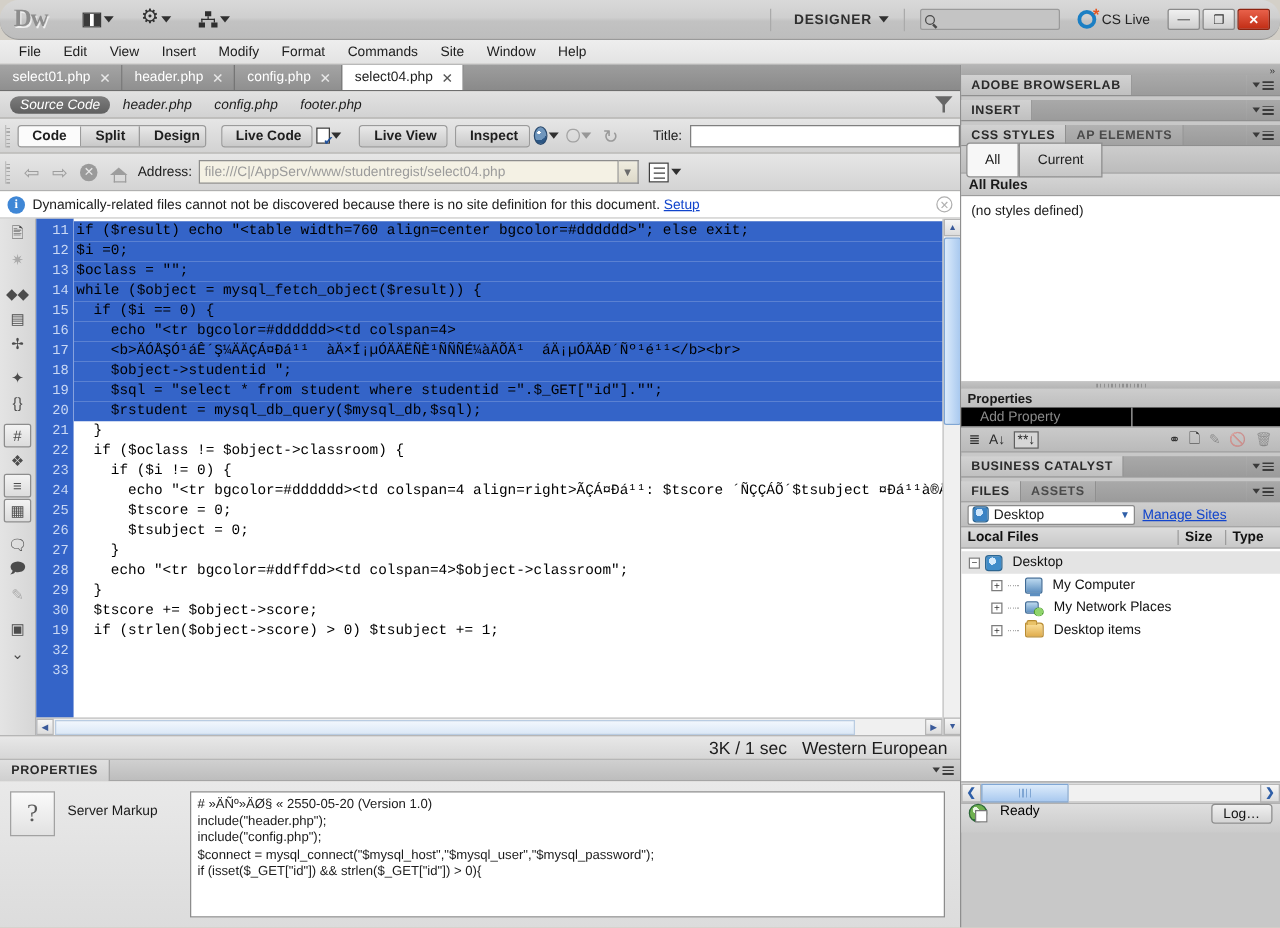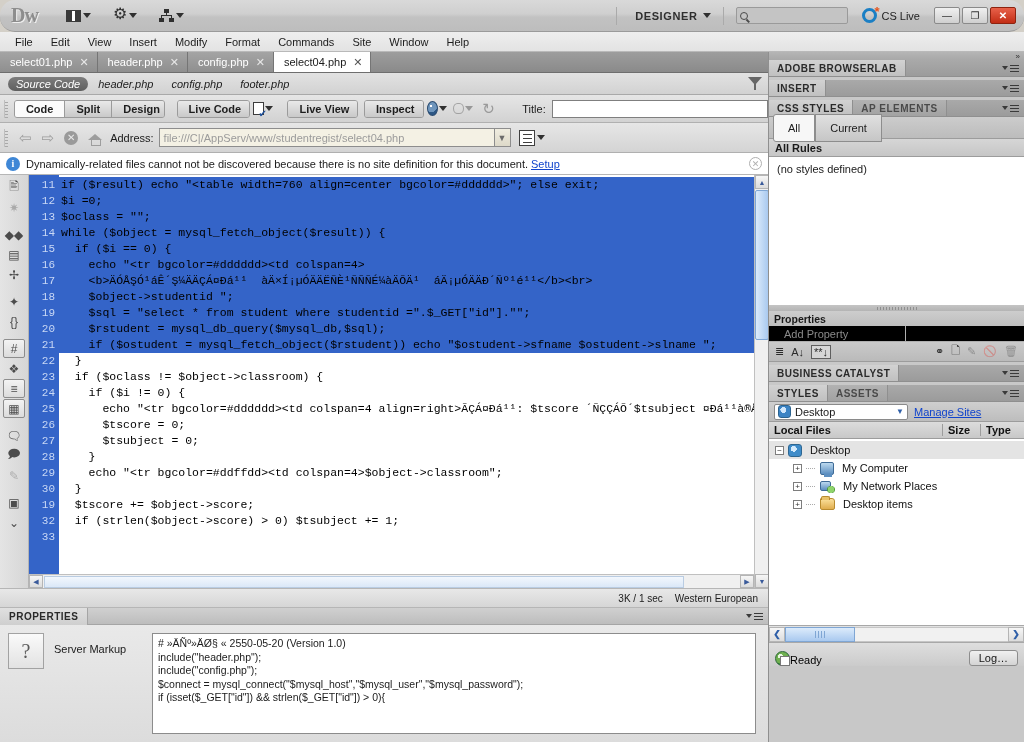--- a/index.html
+++ b/index.html
@@ -295,21 +295,21 @@
     border:1px solid #b5b5b5;display:flex;align-items:center;justify-content:center;font-size:7px;color:#3a5a9a;}
   .hs-thumb{height:12px;width:640px;margin-left:1px;
     background:linear-gradient(180deg,#f2f7fd,#dbe8f7);border:1px solid #b9cce2;}
 
   
   .statusbar{
     position:absolute;left:0;top:588px;width:768px;height:20px;
     background:linear-gradient(180deg,#e8e8e8,#d6d6d6);border-top:1px solid #b6b6b6;
     border-bottom:1px solid #b6b6b6;
     display:flex;align-items:center;justify-content:flex-end;gap:12px;padding-right:10px;
-    font-size:10px;color:#1b1b1b;
+    font-size:14px;color:#1b1b1b;
   }
 
   
   .propshdr{
     position:absolute;left:0;top:608px;width:768px;height:17px;
     background:linear-gradient(180deg,#d0d0d0,#bdbdbd);
     border-bottom:1px solid #a5a5a5;display:flex;align-items:center;
   }
   .propshdr .tabl{
     font-size:10px;font-weight:bold;color:#2a2a2a;letter-spacing:.5px;
@@ -432,21 +432,21 @@
   .fscroll{height:17px;background:linear-gradient(180deg,#e2e2e2,#d2d2d2);
     display:flex;align-items:center;border-top:1px solid #a8a8a8;}
   .fs-btn{width:16px;height:15px;background:linear-gradient(180deg,#f6f6f6,#dcdcdc);
     border:1px solid #b5b5b5;display:flex;align-items:center;justify-content:center;
     font-size:9px;color:#2f5fa8;font-weight:bold;}
   .fs-track{flex:1;height:15px;background:#f1f1f1;border-top:1px solid #c6c6c6;border-bottom:1px solid #c6c6c6;}
   .fs-thumb{width:70px;height:15px;background:linear-gradient(180deg,#dcebfb,#a9c9ef);
     border:1px solid #7fa6d4;display:flex;align-items:center;justify-content:center;}
   .fs-grip{width:10px;height:7px;background:repeating-linear-gradient(90deg,#7fa6d4 0 1px,transparent 1px 3px);}
   .readybar{height:24px;background:linear-gradient(180deg,#dedede,#cbcbcb);
-    border-top:1px solid #a8a8a8;display:flex;align-items:flex-end;padding:0 6px;}
+    border-top:1px solid #a8a8a8;display:flex;align-items:flex-start;padding:0 6px;gap:10px;}
   .globe-sm{width:15px;height:15px;border-radius:50%;
     background:radial-gradient(circle at 35% 32%,#e9f6e3 0 20%,#6fb04f 21% 60%,#2f7a3e 61% 100%);
     border:1px solid #2b6637;position:relative;}
   .globe-sm::after{content:"";position:absolute;right:-1px;bottom:-1px;width:8px;height:8px;
     background:#fff;border:1px solid #777;}
   .logbtn{margin-left:auto;padding:1px 9px;font-size:11px;color:#151515;
     border:1px solid #8d8d8d;border-radius:3px;background:linear-gradient(180deg,#f0f0f0,#d4d4d4);}
 </style>
 </head>
 <body>
@@ -657,21 +657,20 @@
         <div class="cl hl">if ($result) echo "&lt;table width=760 align=center bgcolor=#dddddd&gt;"; else exit;</div>
         <div class="cl hl">$i =0;</div>
         <div class="cl hl">$oclass = "";</div>
         <div class="cl hl">while ($object = mysql_fetch_object($result)) {</div>
         <div class="cl hl">  if ($i == 0) {</div>
         <div class="cl hl">    echo "&lt;tr bgcolor=#dddddd&gt;&lt;td colspan=4&gt;</div>
         <div class="cl hl">    &lt;b&gt;ÄÓÅŞÓ¹áÊ´Ş¼ÄÄÇÁ¤Ðá¹¹  àÄ×Í¡µÓÄÄËÑÈ¹ÑÑÑÉ¼àÄÕÄ¹  áÄ¡µÓÄÄÐ´Ñº¹é¹¹&lt;/b&gt;&lt;br&gt;</div>
         <div class="cl hl">    $object-&gt;studentid ";</div>
         <div class="cl hl">    $sql = "select * from student where studentid =".$_GET["id"]."";</div>
         <div class="cl hl">    $rstudent = mysql_db_query($mysql_db,$sql);</div>
-        <div class="cl hl">    if ($ostudent = mysql_fetch_object($rstudent)) echo "$ostudent-&gt;sfname $ostudent-&gt;slname ";</div>
         <div class="cl">  }</div>
         <div class="cl">  if ($oclass != $object-&gt;classroom) {</div>
         <div class="cl">    if ($i != 0) {</div>
         <div class="cl">      echo "&lt;tr bgcolor=#dddddd&gt;&lt;td colspan=4 align=right&gt;ÃÇÁ¤Ðá¹¹: $tscore ´ÑÇÇÁÕ´$tsubject ¤Ðá¹¹à®ÅÕèàÅ:" . substr($tscore / $tsubject,0,5); </div>
         <div class="cl">      $tscore = 0;</div>
         <div class="cl">      $tsubject = 0;</div>
         <div class="cl">    }</div>
         <div class="cl">    echo "&lt;tr bgcolor=#ddffdd&gt;&lt;td colspan=4&gt;$object-&gt;classroom";</div>
         <div class="cl">  }</div>
         <div class="cl">  $tscore += $object-&gt;score;</div>
@@ -774,21 +773,21 @@
     <div class="panelhdr" style="margin-top:3px">
       <div class="ph-tab">BUSINESS CATALYST</div>
       <div class="ph-fill"></div>
       <div class="ph-menu">
         <span class="hm-tri"></span>
         <span class="hm-lines"></span>
       </div>
     </div>
 
     <div class="panelhdr" style="margin-top:3px">
-      <div class="ph-tab">STYLES</div>
+      <div class="ph-tab">FILES</div>
       <div class="ph-tab inactive">ASSETS</div>
       <div class="ph-fill"></div>
       <div class="ph-menu">
         <span class="hm-tri"></span>
         <span class="hm-lines"></span>
       </div>
     </div>
 
     <div class="filesbar">
       <div class="fsel">

